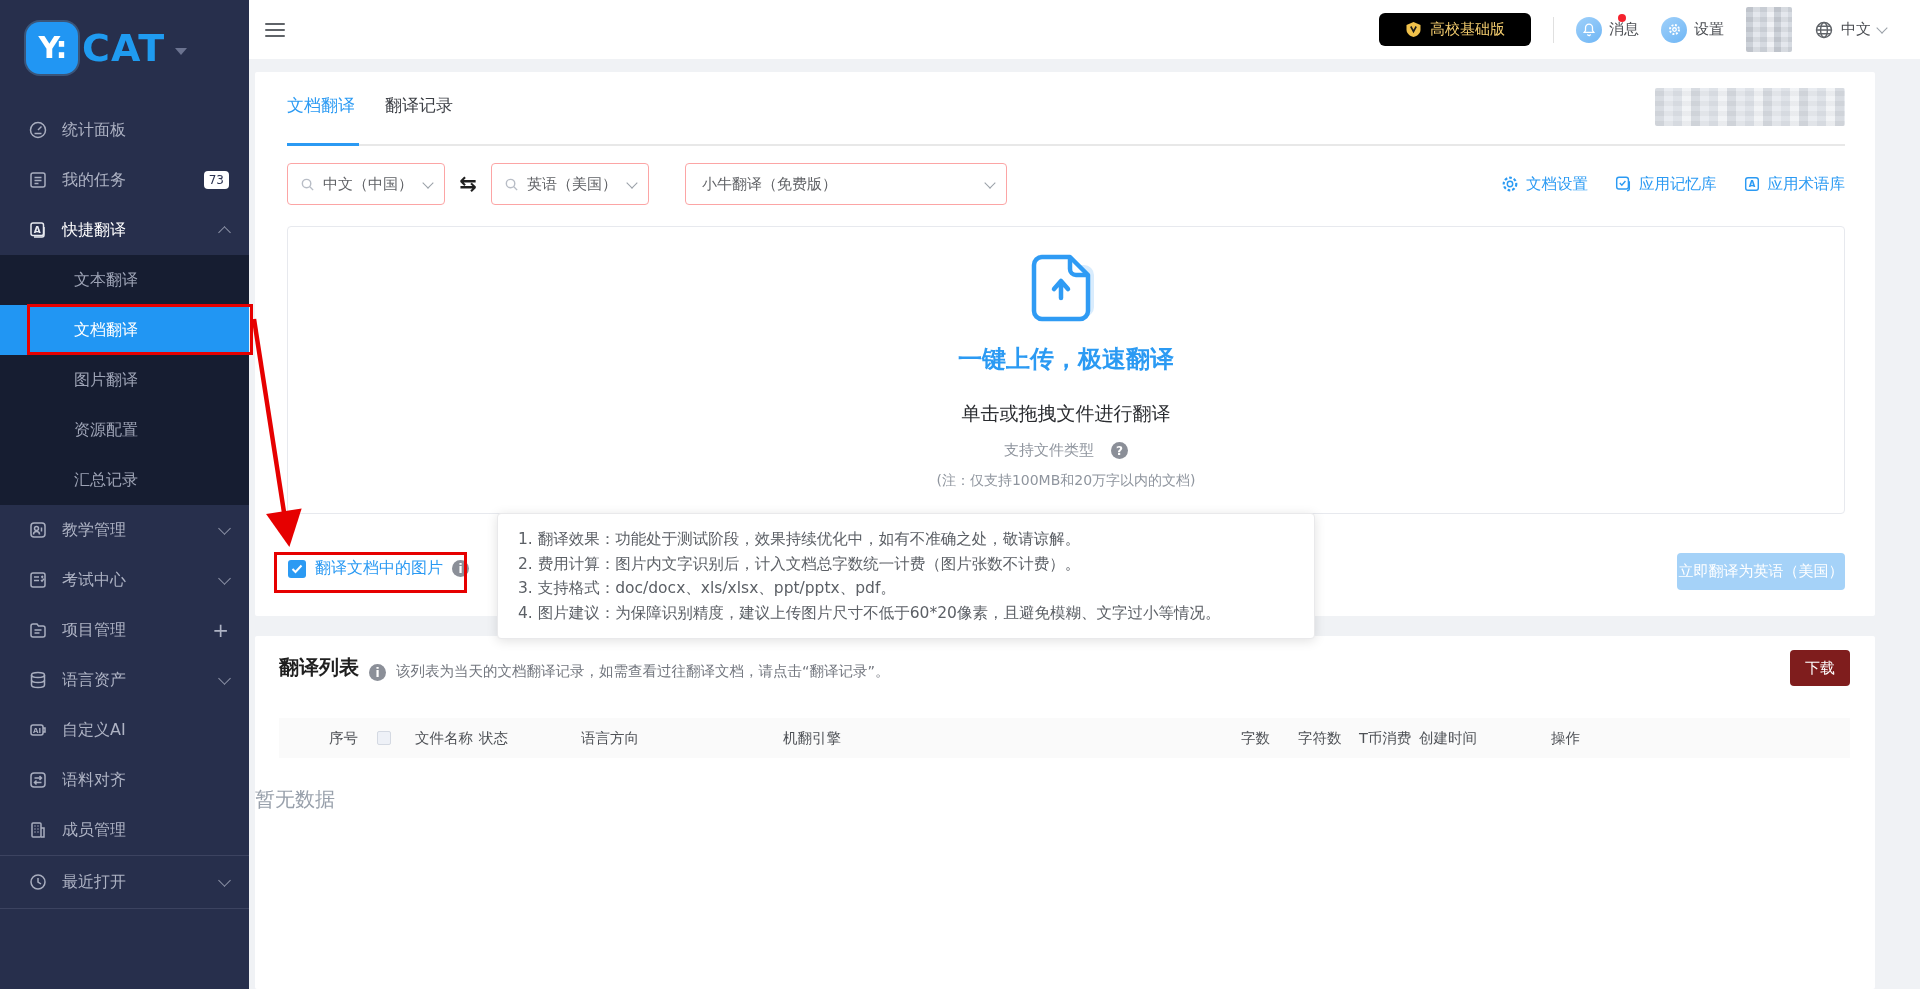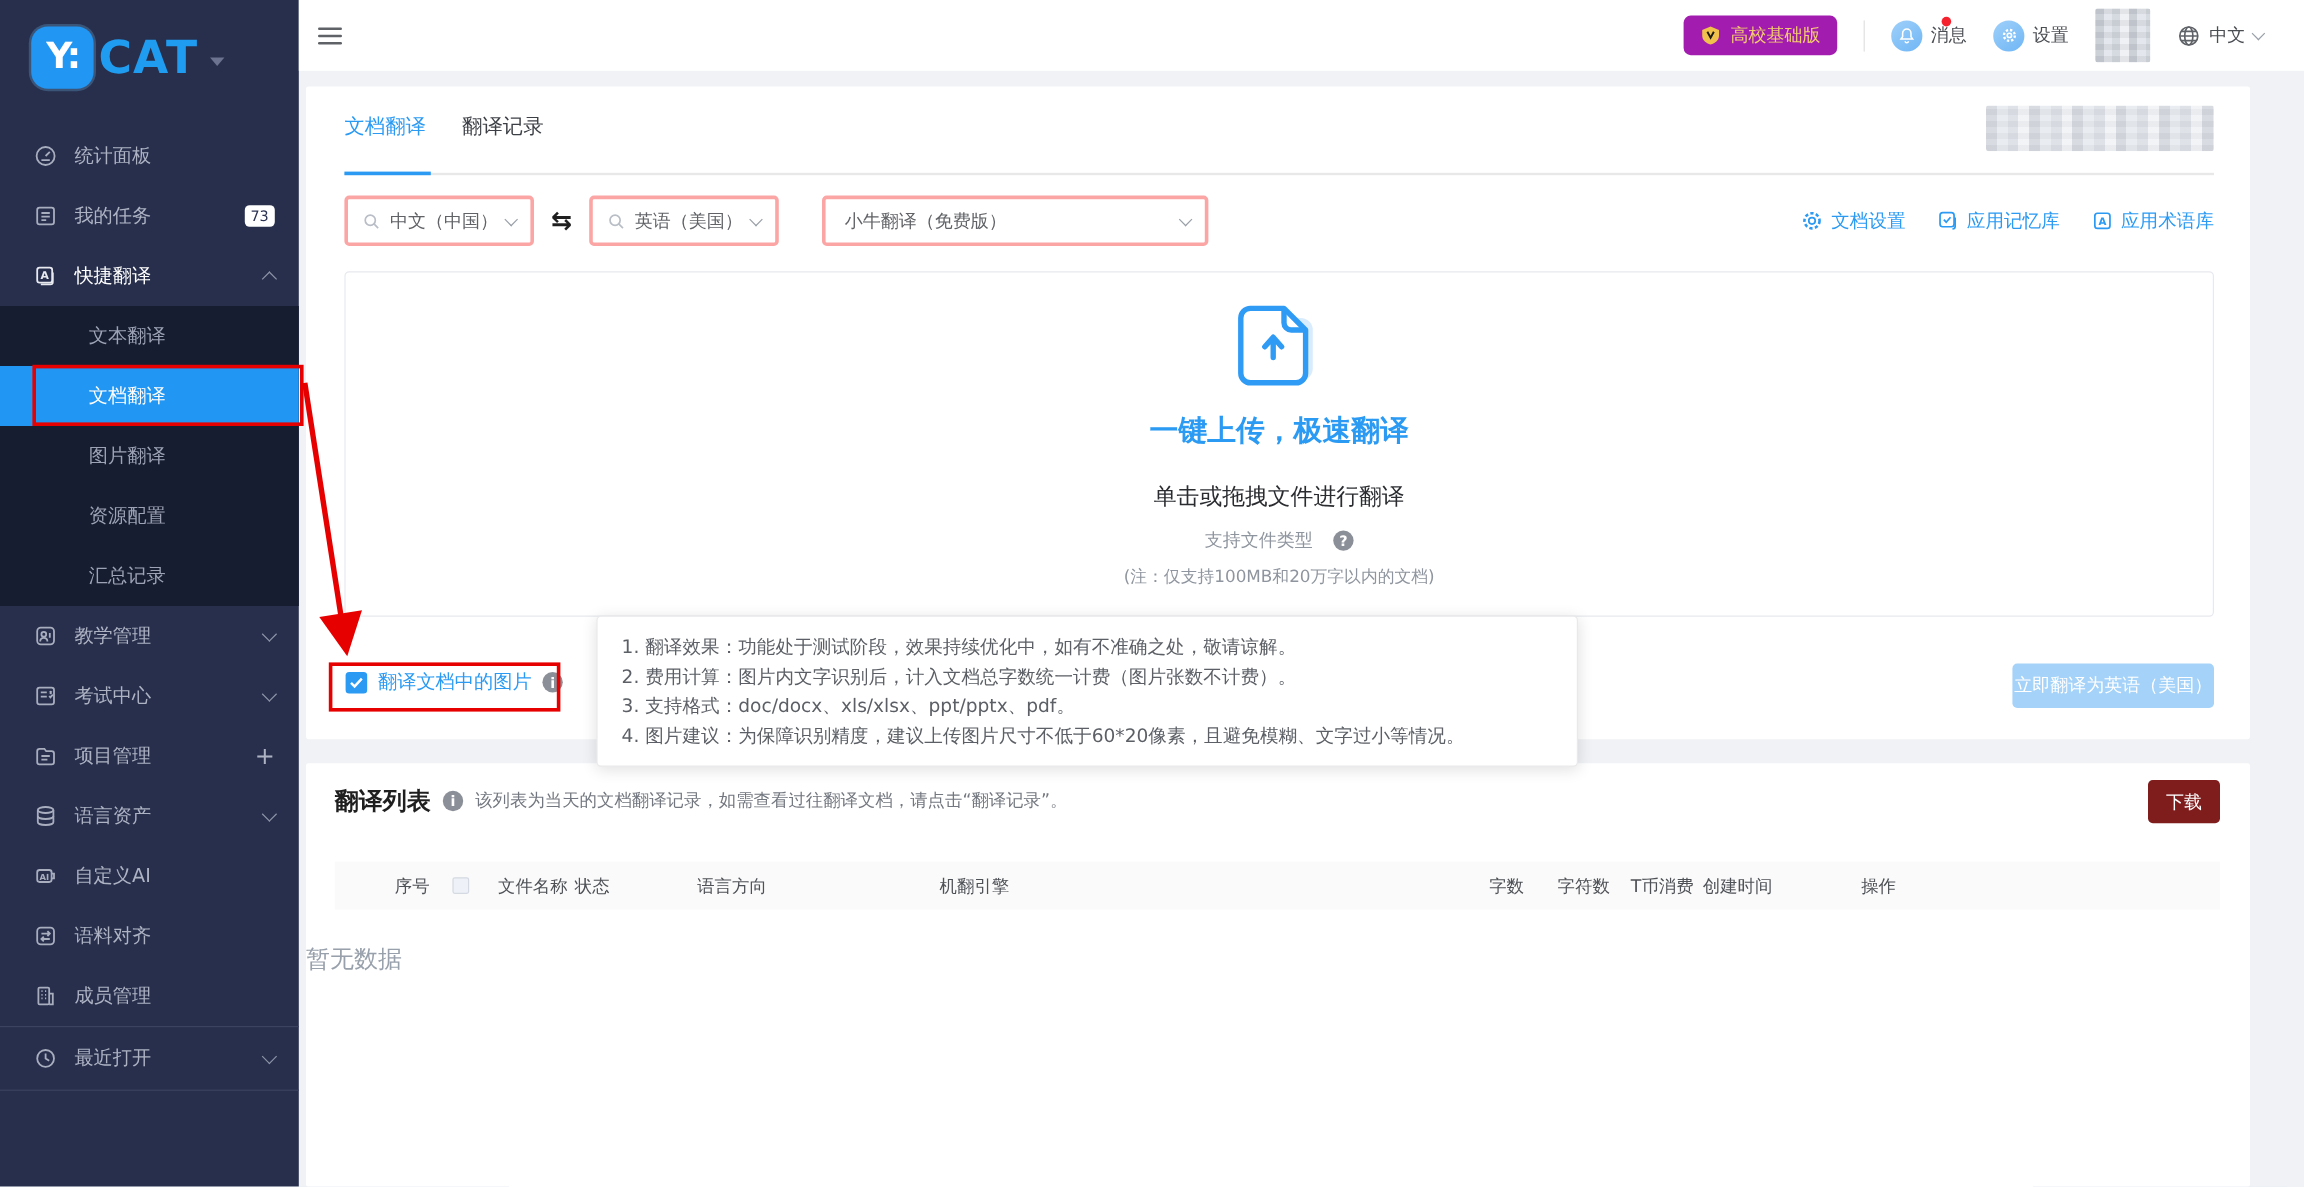--- a/index.html
+++ b/index.html
@@ -35,21 +35,21 @@
      radial-gradient(circle at 58% 70%,#6b6f5a 0 28%,transparent 29%),
      radial-gradient(circle at 24% 74%,#8a8376 0 24%,transparent 25%),#97a095}
   .bell-wrap{position:relative;cursor:pointer;margin-right:26px}
   .notif-badge{position:absolute;top:-12px;left:14px;background:#f5594e;color:#fff;font-size:12px;padding:1px 7px;border-radius:9px;white-space:nowrap}
 
   
   .header{position:absolute;left:249px;top:0;width:1671px;height:59px;background:#fff;display:flex;align-items:center;z-index:3}
   .burger{margin-left:16px;width:20px;cursor:pointer}
   .burger span{display:block;height:2px;background:#5f6368;margin:4px 0;border-radius:1px}
   .hright{margin-left:auto;display:flex;align-items:center;gap:22px;padding-right:34px}
-  .plan-pill{display:flex;align-items:center;gap:8px;background:#a21caf;border-radius:6px;padding:7px 14px;cursor:pointer}
+  .plan-pill{display:flex;align-items:center;gap:8px;background:#000000;border-radius:6px;padding:7px 26px;cursor:pointer}
   .plan-pill .plabel{color:#f3cc6e;font-size:15px}
   .hdivider{width:1px;height:26px;background:#e0e0e0}
   .hgroup{display:flex;align-items:center;gap:7px;cursor:pointer;position:relative}
   .hgroup .hlabel{font-size:15px;color:#4a4d52}
   .icon-circle{width:26px;height:26px;border-radius:50%;background:linear-gradient(145deg,#9fd0fa,#6fb6f5);display:flex;align-items:center;justify-content:center}
   .red-dot{position:absolute;top:-3px;left:42px;width:8px;height:8px;border-radius:50%;background:#f5222d}
   .blur-block{width:46px;height:45px;border-radius:2px;background:
      repeating-linear-gradient(0deg,rgba(0,0,0,.05) 0 5px,rgba(255,255,255,.06) 5px 10px),
      repeating-linear-gradient(90deg,#c9ced6 0 7px,#e2e6ec 7px 14px,#d3d8df 14px 21px,#eef0f4 21px 28px)}
   .chev-sm{width:8px;height:8px;border-right:1.4px solid #9aa0a8;border-bottom:1.4px solid #9aa0a8;transform:rotate(45deg);margin-top:-3px}
@@ -61,21 +61,21 @@
 
   
   .tabs{position:absolute;left:32px;top:22px;display:flex;gap:30px;font-size:17px}
   .tab{cursor:pointer;color:#3c3f45;padding-bottom:10px}
   .tab.active{color:#2b9af3}
   .tab-line{position:absolute;left:32px;right:30px;top:72px;height:2px;background:#e8e8e8}
   .tab-line .ink{position:absolute;left:0;top:-1px;width:72px;height:3px;background:#2b9af3}
 
   
   .sel-row{position:absolute;left:32px;top:91px;height:42px;display:flex;align-items:center}
-  .select{height:42px;border:3px solid #fca5a5;border-radius:4px;background:#fff;display:flex;align-items:center;padding:16px 12px;cursor:pointer;color:#606266;font-size:15px}
+  .select{height:42px;border:1px solid #fca5a5;border-radius:4px;background:#fff;display:flex;align-items:center;padding:16px 12px;cursor:pointer;color:#606266;font-size:15px}
   .select .stext{flex:1;margin-left:8px}
   .sel-lang{width:158px}
   .sel-engine{width:322px;margin-left:36px}
   .swap{width:46px;text-align:center;font-size:21px;color:#1f1f1f;font-weight:bold}
   .links{position:absolute;right:30px;top:91px;height:42px;display:flex;align-items:center;gap:26px}
   .rlink{display:flex;align-items:center;gap:7px;color:#2b9af3;font-size:15.5px;cursor:pointer}
 
   
   .upload-box{position:absolute;left:32px;right:30px;top:154px;height:288px;border:1px solid #e7e9ee;border-radius:4px;
      display:flex;flex-direction:column;align-items:center;cursor:pointer}
@@ -94,21 +94,21 @@
   .blur-block2{position:absolute;right:30px;top:16px;width:190px;height:38px;border-radius:2px;background:
      repeating-linear-gradient(0deg,rgba(0,0,0,.03) 0 5px,rgba(255,255,255,.05) 5px 10px),
      repeating-linear-gradient(90deg,#d6dae0 0 9px,#e8ebf0 9px 18px,#dde1e7 18px 27px,#f1f3f6 27px 36px)}
 
   
   .tooltip{position:absolute;left:497px;top:513px;width:818px;height:126px;background:#fff;border:1px solid #e9e9eb;border-radius:4px;
      box-shadow:0 2px 12px rgba(0,0,0,.12);padding:13px 20px;z-index:6}
   .tooltip p{font-size:15.5px;color:#5c6066;line-height:24.5px;white-space:nowrap}
 
   
-  .sec-head{position:absolute;left:24px;top:18px;display:flex;align-items:center;gap:10px}
+  .sec-head{position:absolute;left:24px;top:18px;display:flex;align-items:flex-end;gap:10px}
   .sec-title{font-size:20px;font-weight:bold;color:#1f1f1f}
   .sec-note{font-size:14.5px;color:#73777f}
   .download-btn{position:absolute;right:25px;top:14px;width:60px;height:36px;background:#7f1d1d;color:#fff;border:none;border-radius:4px;font-size:15px;cursor:pointer}
   .thead{position:absolute;left:24px;right:25px;top:82px;height:40px;background:#fafafa;display:grid;
      grid-template-columns:48px 38px 64px 102px 202px 458px 57px 61px 60px 132px 1fr;
      align-items:center;padding-left:50px;font-size:14.5px;font-weight:normal;color:#4e5156}
   .th-check{width:14px;height:14px;border:1px solid #d4d9e2;border-radius:2px;background:#eef1f7}
   .empty{position:absolute;left:0;right:0;top:150px;text-align:left;font-size:20px;color:#98a0ab}
 
   

